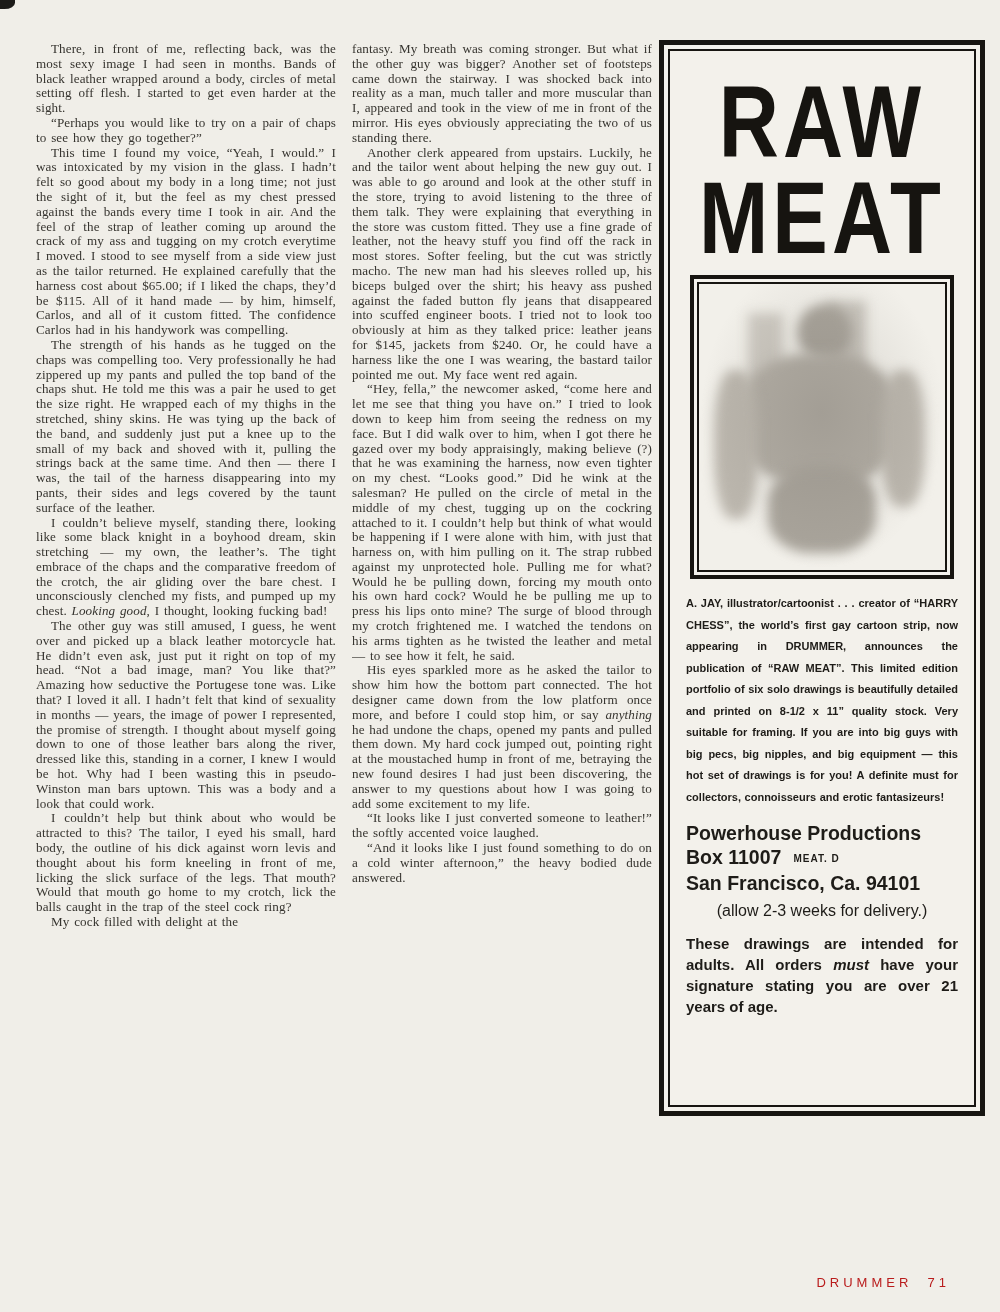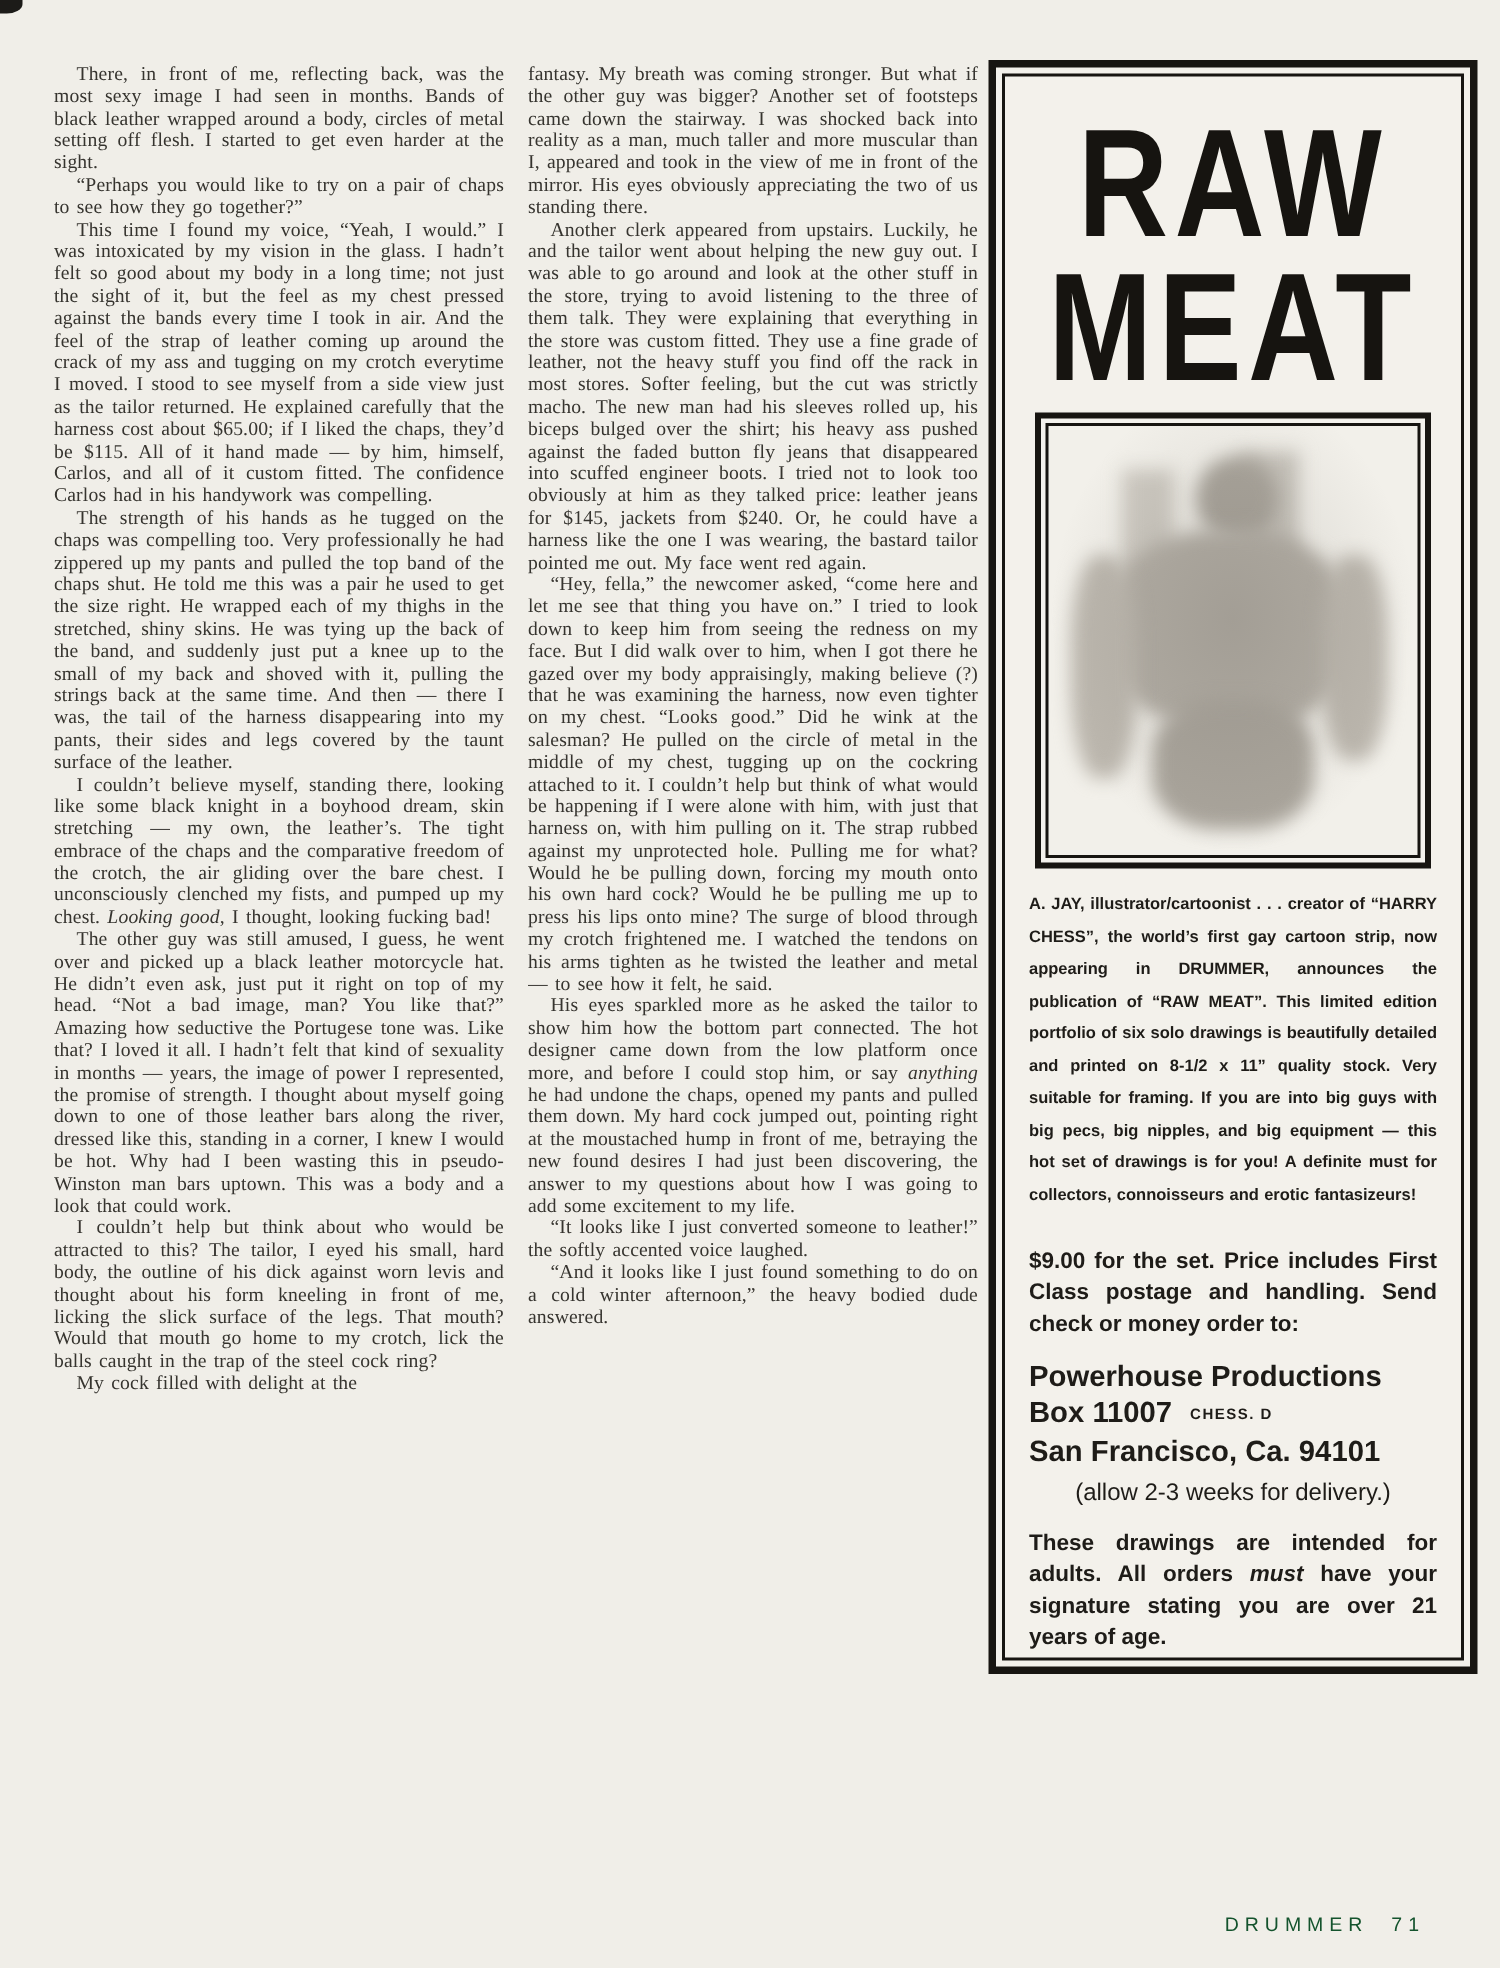--- a/index.html
+++ b/index.html
@@ -76,21 +76,21 @@
   .dept { font-size:10px; letter-spacing:1px; margin-left:12px; vertical-align:2px; }
   .ad-delivery { margin-top:5px; font-size:16px; font-weight:normal; line-height:21px;text-align:center; }
   .ad-disclaimer {
     margin-top:12px; font-weight:bold; font-size:15px; line-height:21px;
     text-align:justify;
   }
   
   .footer {
     position:absolute; right:50px; bottom:22px;
     font-family:"Liberation Sans", sans-serif; font-size:13px;
-    letter-spacing:4px; color:#14532d; white-space:pre;
+    letter-spacing:4px; color:#b91c1c; white-space:pre;
   }
 </style>
 </head>
 <body>
 
 <div class="page">
 
   <div class="corner-speck"></div>
 
   <div class="col col1">
@@ -129,26 +129,25 @@
           <div class="sk sk-torso"></div>
           <div class="sk sk-arm-l"></div>
           <div class="sk sk-arm-r"></div>
           <div class="sk sk-low"></div>
           <div class="sk sk-shade"></div>
         </div>
       </div>
 
       <div class="ad-body">A. JAY, illustrator/cartoonist . . . creator of “HARRY CHESS”, the world’s first gay cartoon strip, now appearing in DRUMMER, announces the publication of “RAW MEAT”. This limited edition portfolio of six solo drawings is beautifully detailed and printed on 8-1/2 x 11” quality stock. Very suitable for framing. If you are into big guys with big pecs, big nipples, and big equipment — this hot set of drawings is for you! A definite must for collectors, connoisseurs and erotic fantasizeurs!</div>
 
-      <div class="ad-price">$9.00 for the set. Price includes First Class postage and handling. Send check or money order to:</div>
 
       <div class="ad-addr">
         <div class="addr-line">Powerhouse Productions</div>
         <div class="addr-line">
-          <span>Box 11007</span><span class="dept">CHESS. D</span>
+          <span>Box 11007</span><span class="dept">MEAT. D</span>
         </div>
         <div class="addr-line">San Francisco, Ca. 94101</div>
         <div class="ad-delivery">(allow 2-3 weeks for delivery.)</div>
       </div>
 
       <div class="ad-disclaimer">
         <span>These drawings are intended for adults. All orders </span><span class="it">must</span><span> have your signature stating you are over 21 years of age.</span>
       </div>
 
     </div>

